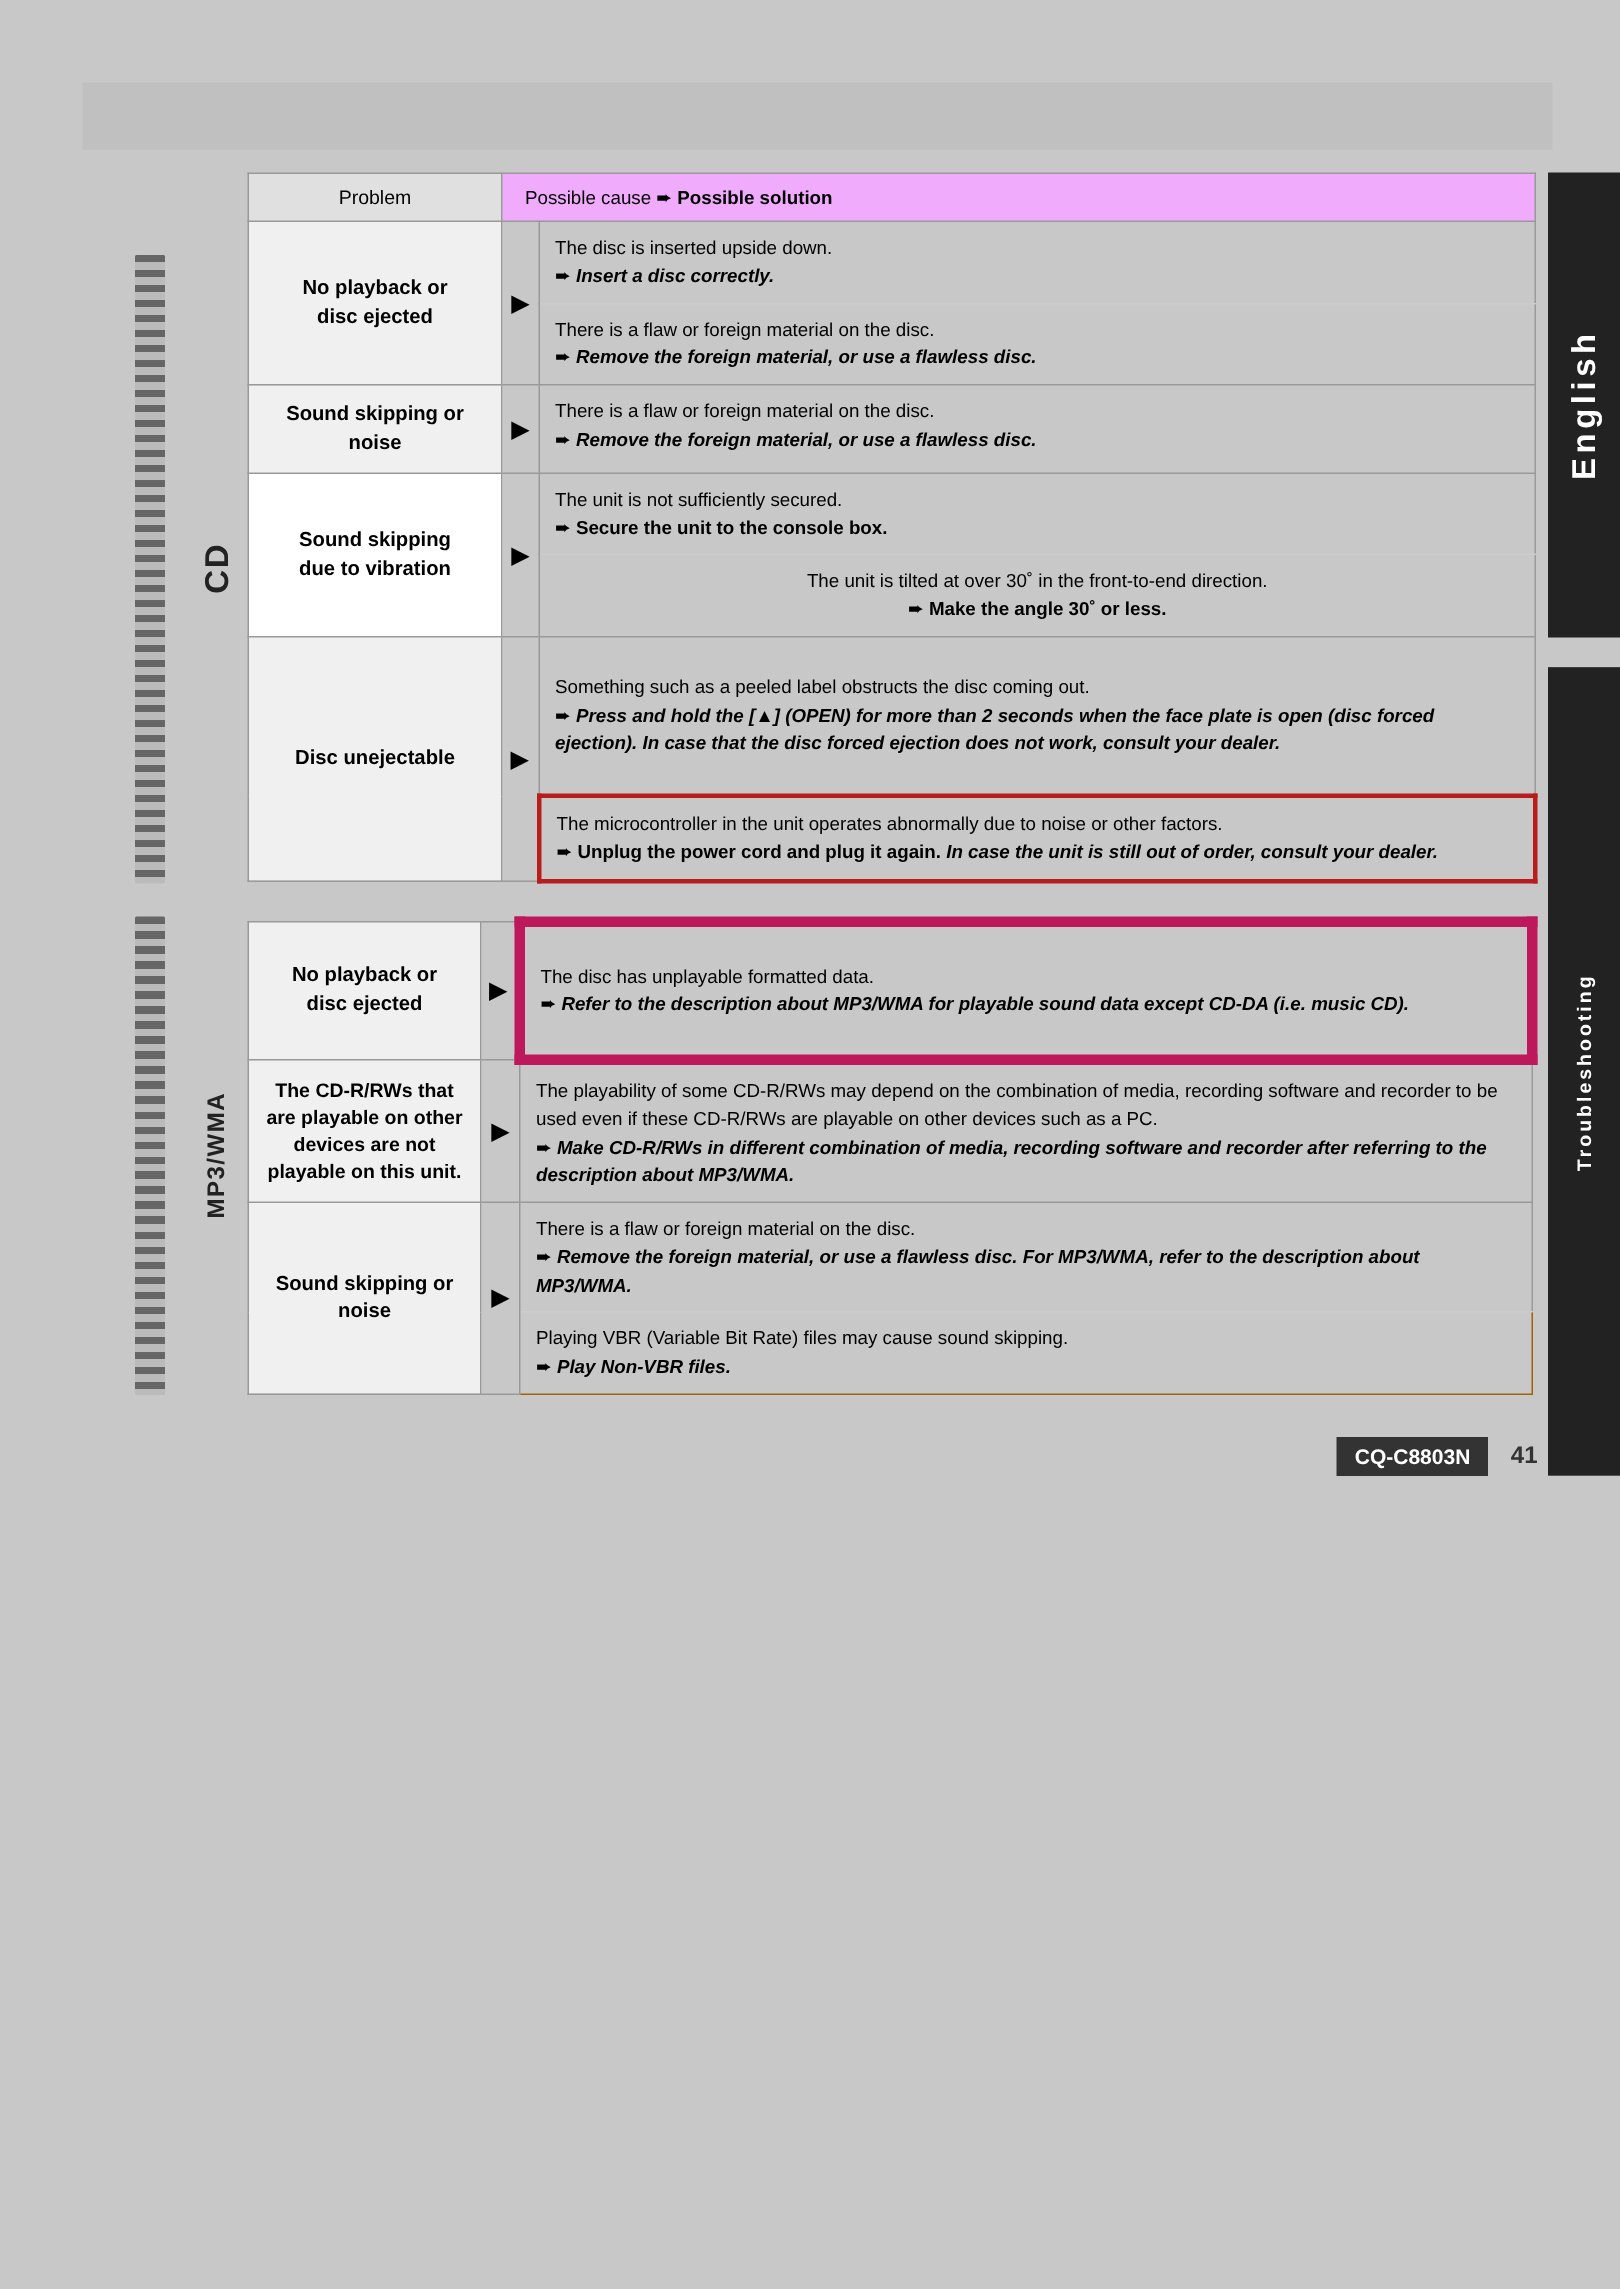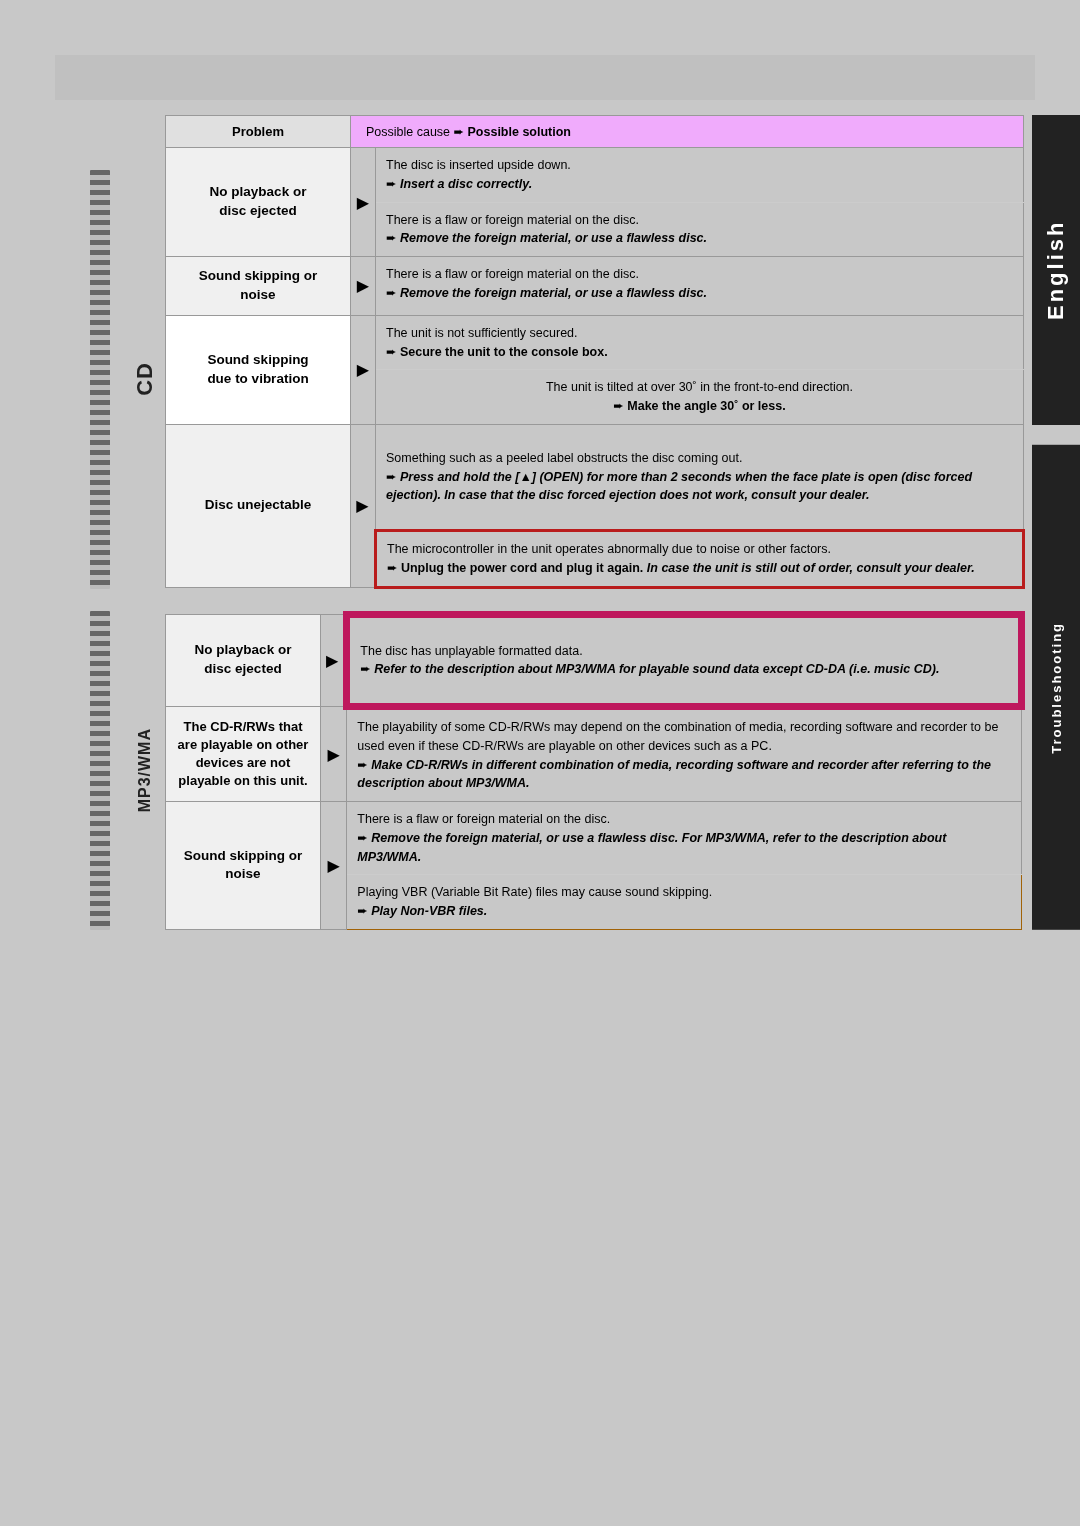--- a/index.html
+++ b/index.html
@@ -32,21 +32,21 @@
         <div style="width:20px; background:repeating-linear-gradient(to bottom, #666 0px,#666 5px,#bbb 5px,#bbb 10px); flex:1; border-radius:1px; margin-top:55px;"></div>
       </div>
       <div style="width:40px; display:flex; align-items:center; justify-content:center; flex-shrink:0; margin-top:55px;">
         <div style="writing-mode:vertical-rl; transform:rotate(180deg); font-size:22px; font-weight:bold; color:#222; letter-spacing:1px;">CD</div>
       </div>
 
       <div style="flex:1;">
         <table style="width:100%; border-collapse:collapse; font-size:12.5px;">
           <thead>
             <tr>
-              <th style="border:1px solid #999; background:#e0e0e0; font-weight:bold; font-size:13px; text-align:center; padding:8px 10px; width:185px;">Problem</th>
+              <th style="border:1px solid #999; background:#e0e0e0; font-weight:normal; font-size:13px; text-align:center; padding:8px 10px; width:169px;">Problem</th>
               <th style="border:1px solid #999; background:#f0abfc; padding:8px 15px; font-size:12.5px; text-align:left; font-weight:normal;" colspan="2">
                 <span>Possible cause</span>
                 <span> ➨ </span>
                 <span style="font-weight:bold;">Possible solution</span>
               </th>
             </tr>
           </thead>
           <tbody>
 
             <tr>
@@ -152,15 +152,22 @@
               <td style="border:1px solid #a16207; padding:8px 10px; vertical-align:top; line-height:1.5;">
                 Playing VBR (Variable Bit Rate) files may cause sound skipping.<br>
                 ➨ <em><strong>Play Non-VBR files.</strong></em>
               </td>
             </tr>
           </tbody>
         </table>
       </div>
     </div>
 
+    <div style="display:flex; justify-content:space-between; align-items:center; padding-top:18px; padding-right:0; margin-top:10px;">
+      <div></div>
+      <div style="display:flex; align-items:center; gap:15px;">
+        <div style="background:#333; color:white; font-size:14px; font-weight:bold; padding:5px 12px;">CQ-C8803N</div>
+        <div style="font-size:16px; font-weight:bold; color:#333;">41</div>
+      </div>
+    </div>
 
   </div>
 </div>
 
 </body></html>

